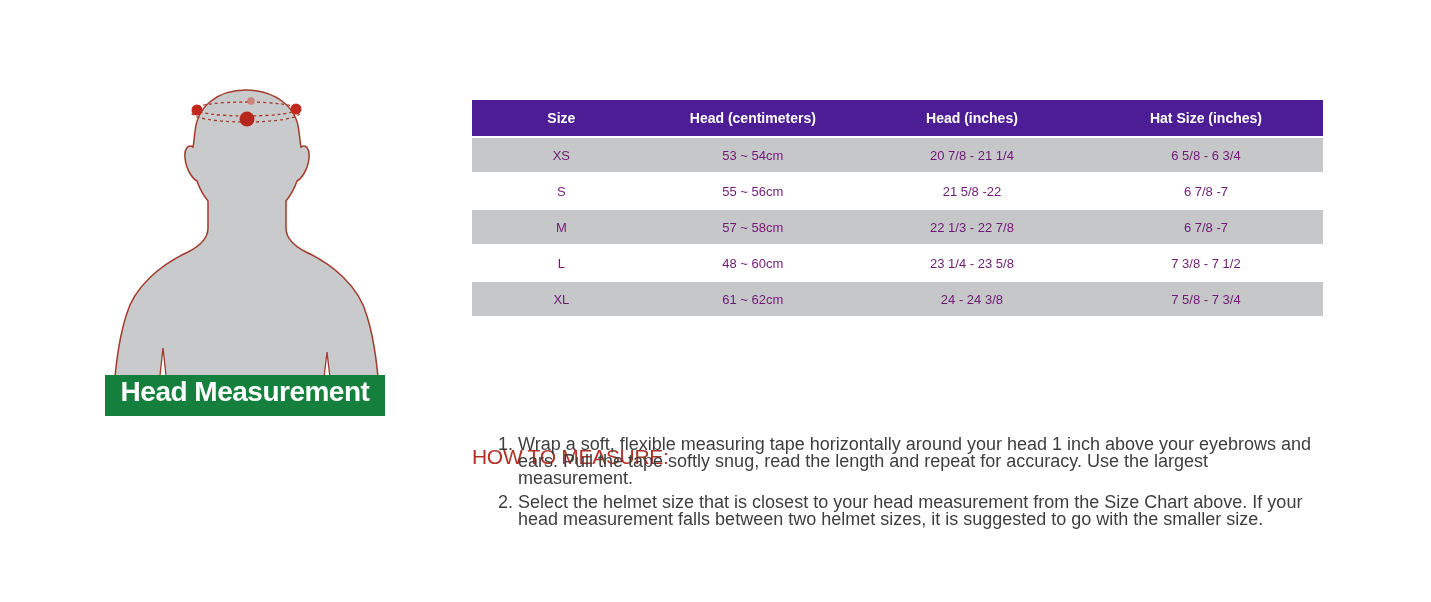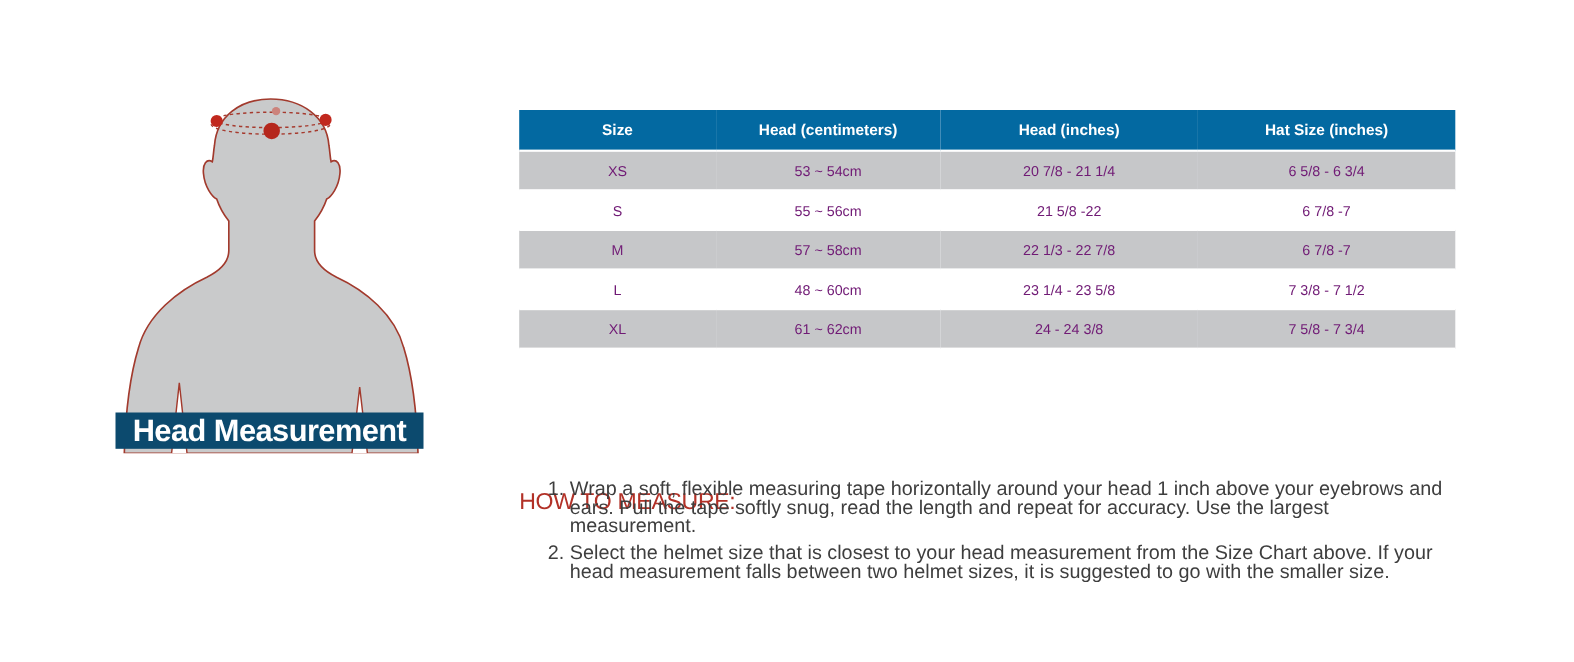--- a/index.html
+++ b/index.html
@@ -22,22 +22,22 @@
     left: 100px;
     top: 80px;
     width: 290px;
     height: 332px;
   }
   .figure-caption {
     position: absolute;
     left: 105px;
     top: 375px;
     width: 280px;
-    height: 33px;
-    background: #0c4a6e;
+    height: 41px;
+    background: #15803d;
     color: #ffffff;
     font-weight: bold;
     font-size: 28px;
     line-height: 33px;
     text-align: center;
     letter-spacing: -0.5px;
     white-space: nowrap;
   }
 
   
@@ -46,21 +46,21 @@
     left: 472px;
     top: 100px;
     width: 851px;
   }
   table.size-chart {
     width: 100%;
     border-collapse: collapse;
     table-layout: fixed;
   }
   table.size-chart th {
-    background: #0369a1;
+    background: #4c1d95;
     color: #ffffff;
     font-size: 14px;
     font-weight: bold;
     height: 37px;
     text-align: center;
     vertical-align: middle;
     border-bottom: 2px solid #ffffff;
   }
   table.size-chart td {
     font-size: 13px;

